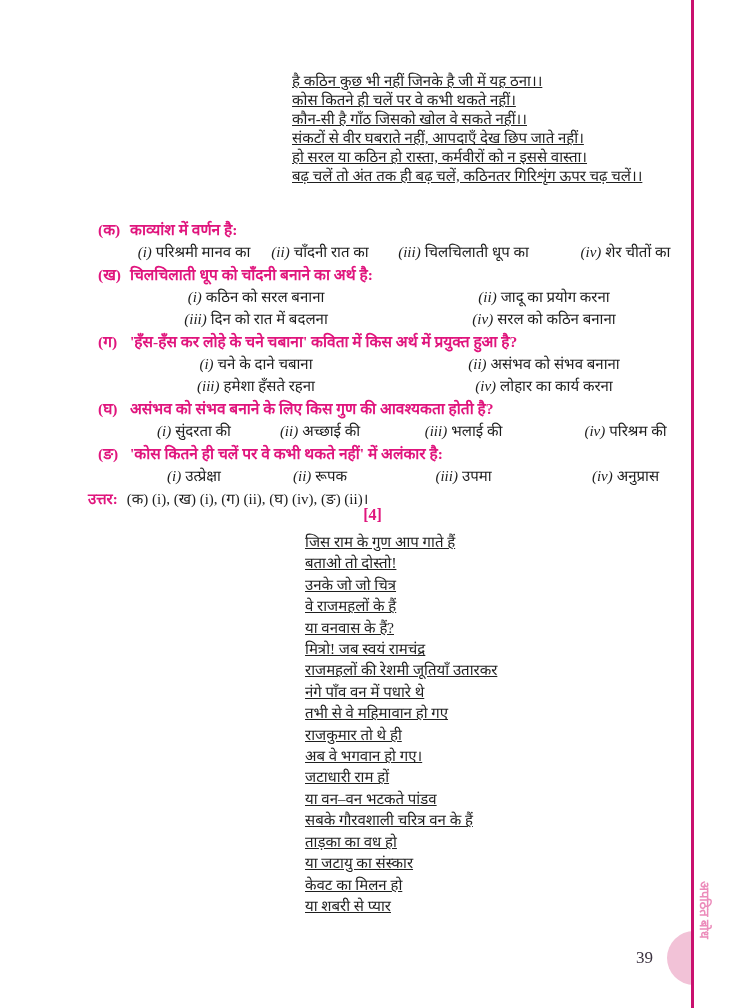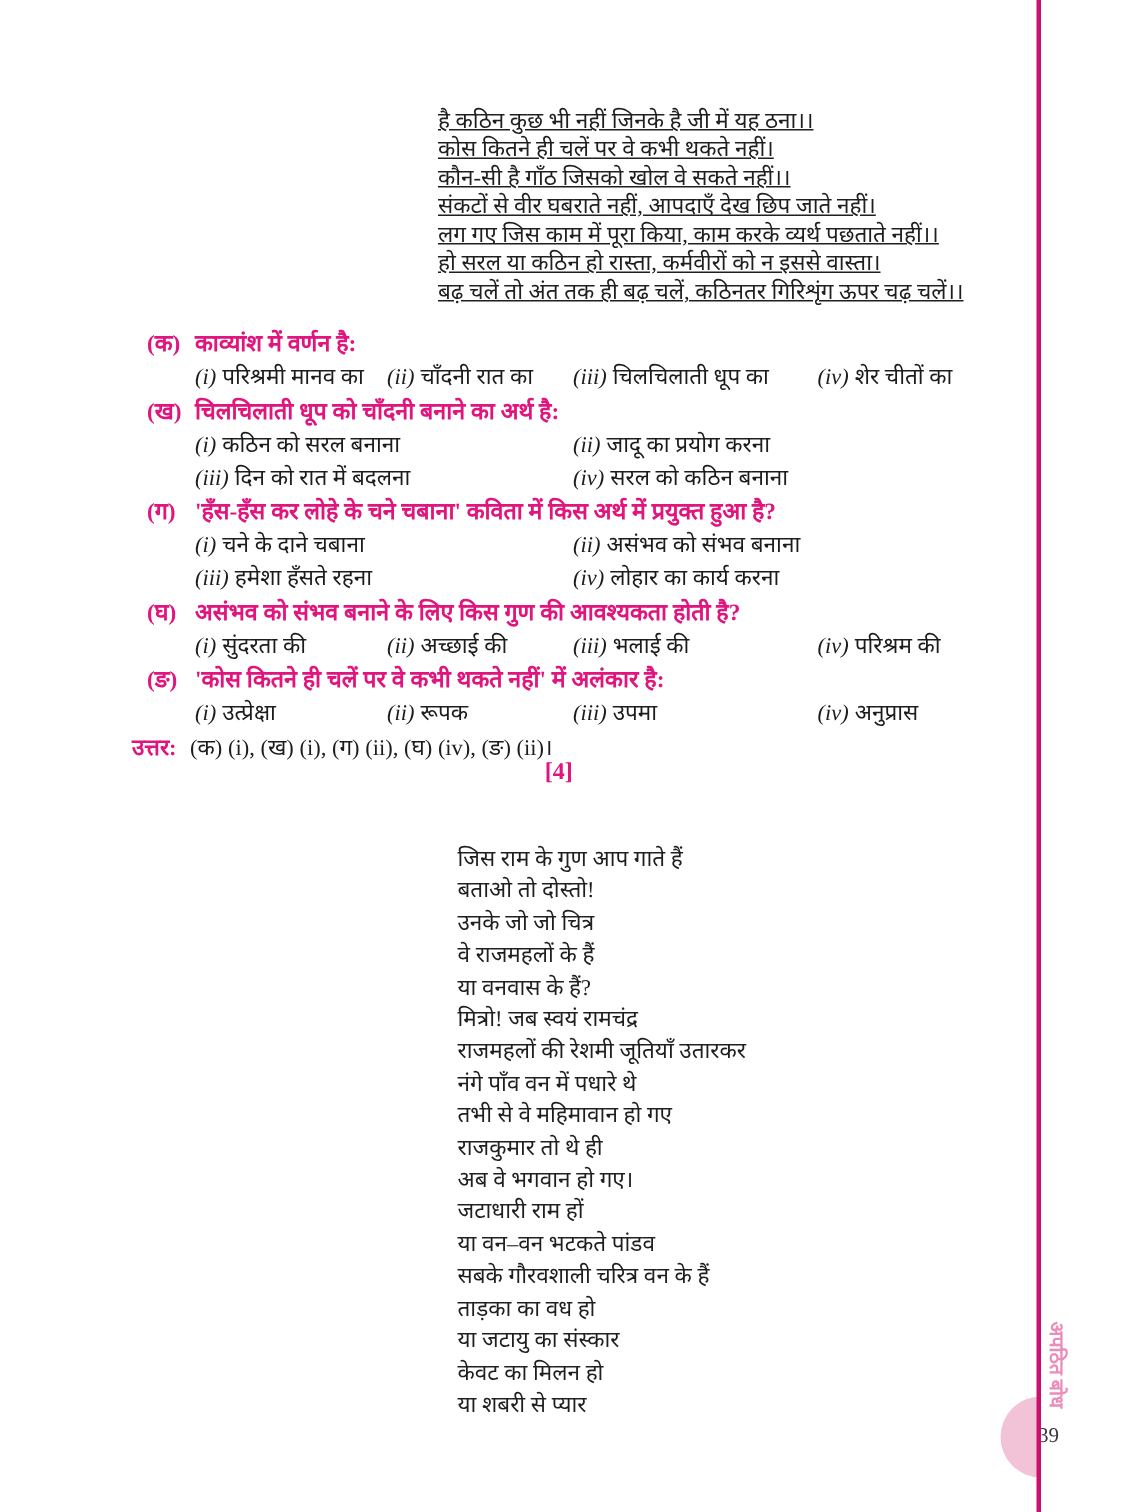--- a/index.html
+++ b/index.html
@@ -6,56 +6,55 @@
   body {
     width:750px; height:1008px;
     background:#ffffff;
     position:relative;
     overflow:hidden;
     font-family:"Liberation Serif", serif;
     color:#1c1c1c;
   }
   .poem { position:absolute; font-size:15px; white-space:nowrap; color:#1f1f1f; }
   #poem1 { left:292px; top:72px;  line-height:19px;text-decoration:underline; }
-  #poem2 { left:305px; top:563px; line-height:21.4px; }
+  #poem2 { left:305px; top:532px; line-height:21.4px;text-decoration:underline; }
   .poem div { height:auto; }
 
   #questions { position:absolute; left:98px; top:219px; width:608px; font-size:15px; }
   .q-group + .q-group { margin-top:1px; }
   .q-head { display:flex; height:22px; line-height:22px; font-weight:bold; color:#e0157d; font-size:15.5px; white-space:nowrap; }
   .q-label { flex:0 0 32px; }
-  .opt-row { display:grid; height:22px; line-height:22px; padding-left:32px; white-space:nowrap; }
+  .opt-row { display:grid; height:22px; line-height:22px; padding-left:32px; white-space:nowrap;text-align:center; }
   .opt-row.four { grid-template-columns:128px 124px 163px auto; }
   .opt-row.two  { grid-template-columns:252px auto; }
   .opt i { font-style:italic; margin-right:4px; }
   .answer-row { display:flex; height:22px; line-height:22px; margin-left:-10px; margin-top:1px; white-space:nowrap; }
   .answer-label { color:#e0157d; font-weight:bold; margin-right:9px; }
 
   #section-marker { position:absolute; left:300px; top:506px; width:145px; text-align:center;
                     color:#e0157d; font-weight:bold; font-size:16px; }
 
   #edge-line { position:absolute; left:691px; top:0; width:3px; height:1008px; background:#c9106e; z-index:3; }
 
   #side-tab { position:absolute; left:714px; top:881px; transform-origin:0 0; transform:rotate(90deg);
               color:#ec8cbb; font-size:13px; font-weight:bold; white-space:nowrap; z-index:2; }
 
   #page-circle { position:absolute; left:667px; top:931px; width:27px; height:54px;
                  background:#f2c2d7; border-radius:27px 0 0 27px; z-index:1; }
-  #page-number { position:absolute; left:676px; top:931px; width:30px; height:54px; line-height:54px;
-                 text-align:right; font-size:14px; color:#3c3340; z-index:2; }
+  #page-number { position:absolute; left:636px; top:931px; width:30px; height:54px; line-height:54px;
+                 text-align:left; font-size:17px; color:#3c3340; z-index:2; }
 </style>
 </head>
 <body>
 
 <div class="poem" id="poem1">
   <div>है कठिन कुछ भी नहीं जिनके है जी में यह ठना।।</div>
   <div>कोस कितने ही चलें पर वे कभी थकते नहीं।</div>
   <div>कौन-सी है गाँठ जिसको खोल वे सकते नहीं।।</div>
   <div>संकटों से वीर घबराते नहीं, आपदाएँ देख छिप जाते नहीं।</div>
-  <div>लग गए जिस काम में पूरा किया, काम करके व्यर्थ पछताते नहीं।।</div>
   <div>हो सरल या कठिन हो रास्ता, कर्मवीरों को न इससे वास्ता।</div>
   <div>बढ़ चलें तो अंत तक ही बढ़ चलें, कठिनतर गिरिशृंग ऊपर चढ़ चलें।।</div>
 </div>
 
 <div id="questions">
 
   <div class="q-group">
     <div class="q-head">
       <span class="q-label">(क)</span>
       <span class="q-text">काव्यांश में वर्णन है:</span>

